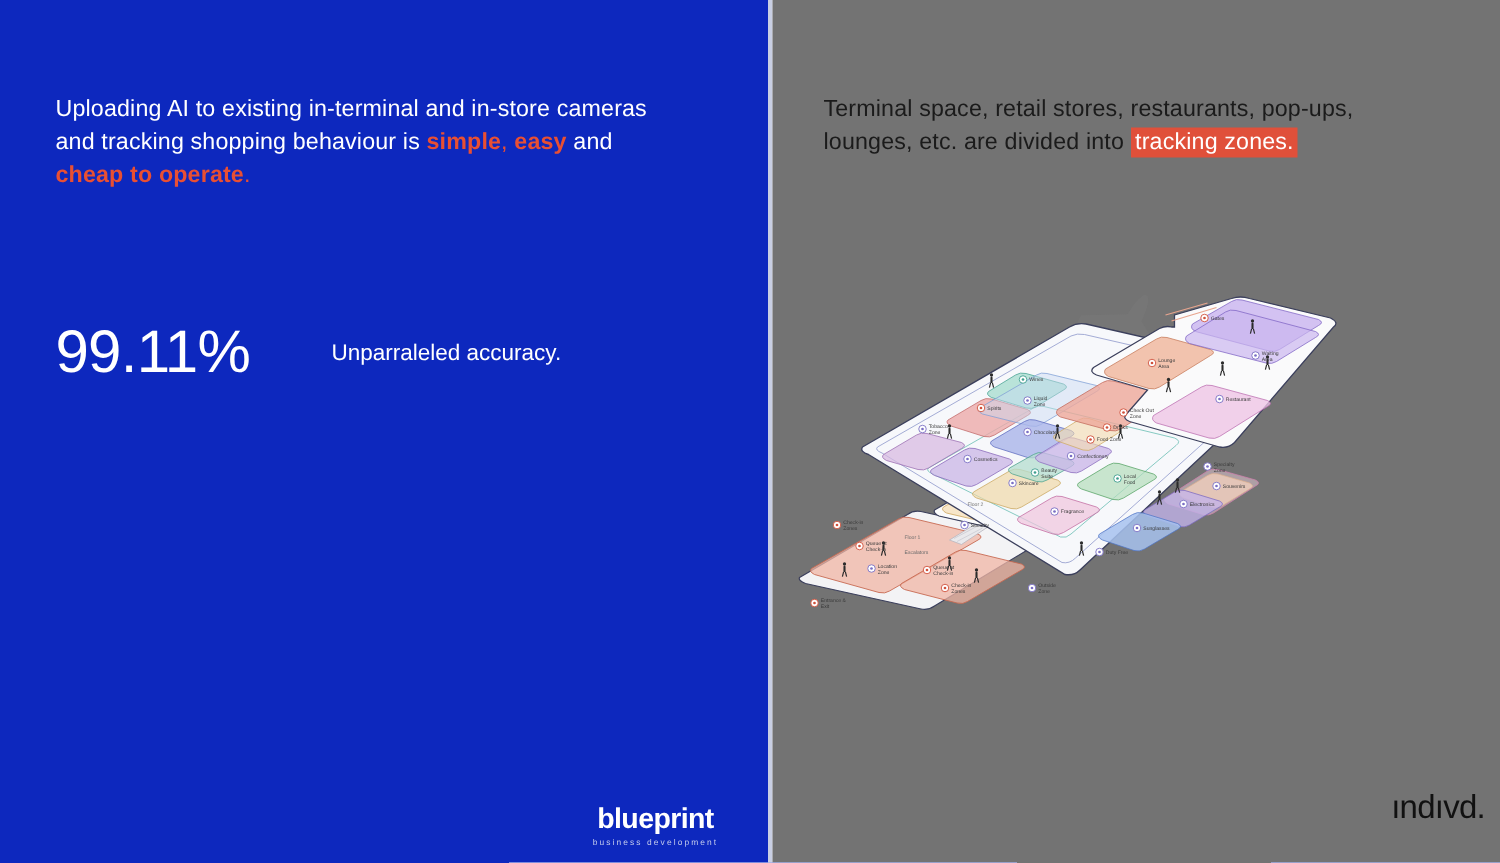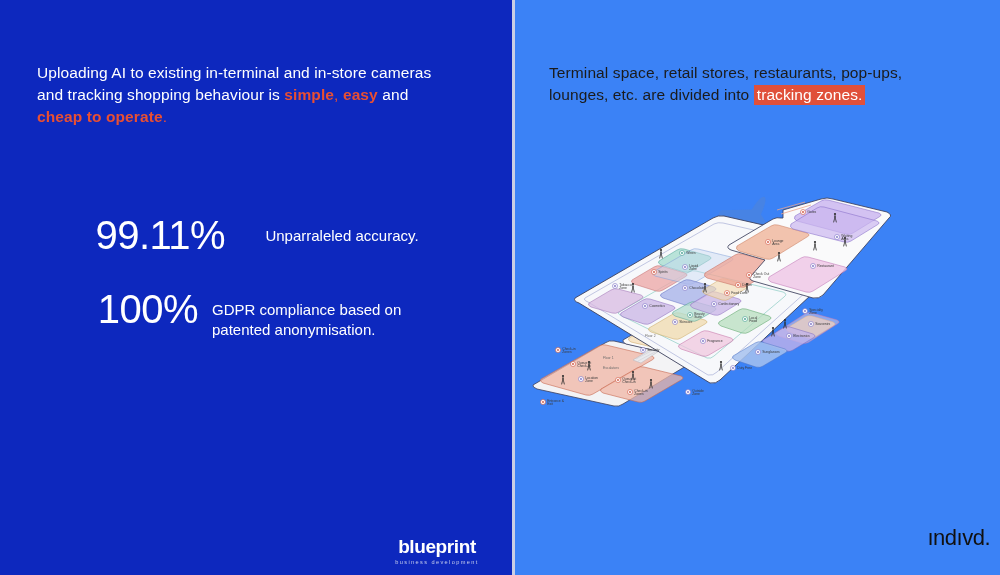--- a/index.html
+++ b/index.html
@@ -23,40 +23,40 @@
   }
   .lead-copy{
     position:absolute;left:37px;top:62px;width:420px;
     font-size:15.5px;line-height:1.42;color:#ffffff;
     letter-spacing:.1px;font-weight:400;
   }
   .accent{color:#e84f33;font-weight:700;}
   .accent-soft{color:#e84f33;font-weight:400;}
 
   .stats{position:absolute;left:37px;top:215px;width:440px;}
-  .stat-row{display:flex;align-items:flex-start;margin-bottom:34px;justify-content:center;}
+  .stat-row{display:flex;align-items:flex-start;margin-bottom:34px;}
   .stat-num{
     color:#ffffff;font-weight:300;font-size:40px;line-height:1;
     letter-spacing:-0.5px;white-space:nowrap;
   }
   .stat-num.n1{width:160px;text-align:left;}
   .stat-num.n2{width:160px;text-align:right;padding-right:14px;box-sizing:border-box;}
   .stat-text{
     color:#ffffff;font-size:15px;line-height:1.35;padding-top:11px;
-    margin-left:10px;max-width:250px;
+    margin-left:24px;max-width:250px;
   }
   .stat-row.r2 .stat-text{margin-left:0px;}
 
   
   .bp-logo{position:absolute;left:387px;top:525px;text-align:center;width:100px;margin-top:12px;}
   .bp-name{color:#ffffff;font-size:19px;font-weight:700;letter-spacing:-.4px;line-height:1;}
   .bp-sub{color:#c5ccec;font-size:5.6px;letter-spacing:1.4px;margin-top:4px;line-height:1;}
 
   
-  .right-panel{position:absolute;left:515px;top:0;width:485px;height:575px;background:#3b82f6;}
+  .right-panel{position:absolute;left:515px;top:0;width:485px;height:575px;background:#737373;}
   .right-copy{
     position:absolute;left:34px;top:62px;width:415px;
     font-size:15.5px;line-height:1.45;color:#1b1b1b;letter-spacing:.1px;
   }
   .hl{background:#e0503a;color:#ffffff;padding:1px 3px 2px 3px;}
 
   .indivd-logo{
     position:absolute;right:10px;bottom:26px;
     color:#111;font-size:22px;font-weight:500;letter-spacing:-.5px;line-height:1;
   }
@@ -73,24 +73,20 @@
 <div id="slide">
 
   <div class="left-panel">
 
     <div class="lead-copy"><span>Uploading AI to existing in-terminal and in-store cameras and tracking shopping behaviour is </span><span class="accent">simple</span><span class="accent-soft">, </span><span class="accent">easy</span><span> and </span><span class="accent">cheap to operate</span><span class="accent-soft">.</span></div>
 
     <div class="stats">
       <div class="stat-row r1">
         <div class="stat-num n1">99.11%</div>
         <div class="stat-text">Unparraleled accuracy.</div>
-      </div>
-      <div class="stat-row r2">
-        <div class="stat-num n2">100%</div>
-        <div class="stat-text">GDPR compliance based on patented anonymisation.</div>
       </div>
     </div>
 
     <div class="bp-logo">
       <div class="bp-name">blueprint</div>
       <div class="bp-sub">business development</div>
     </div>
   </div>
 
   <div class="divider"></div>

